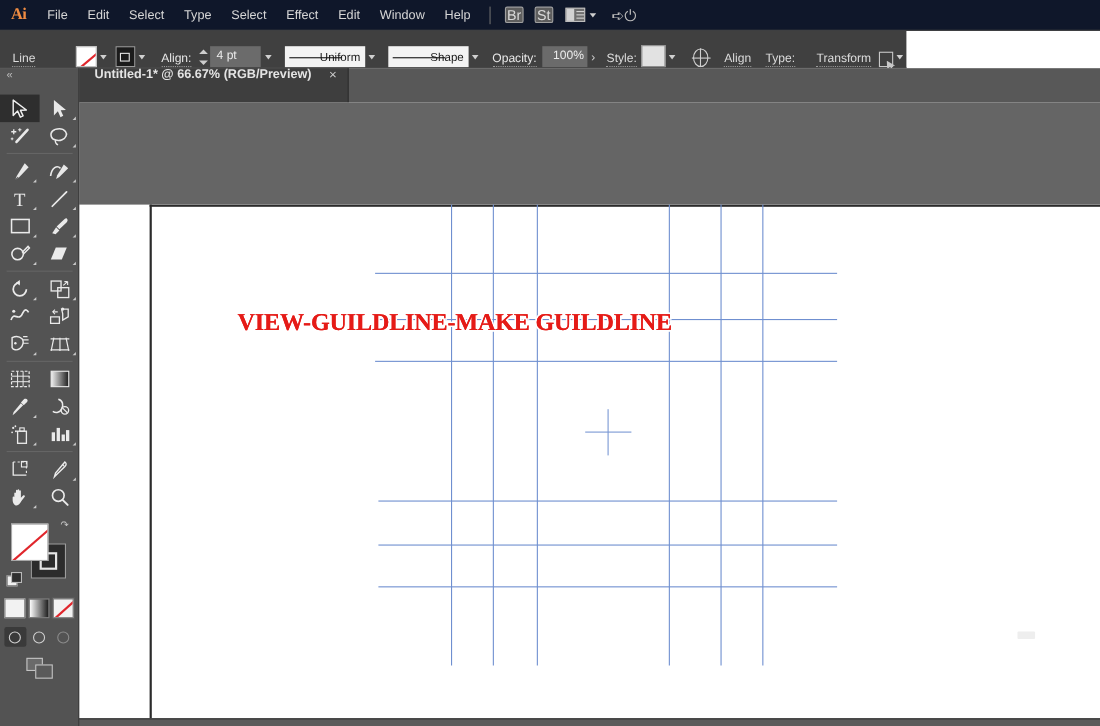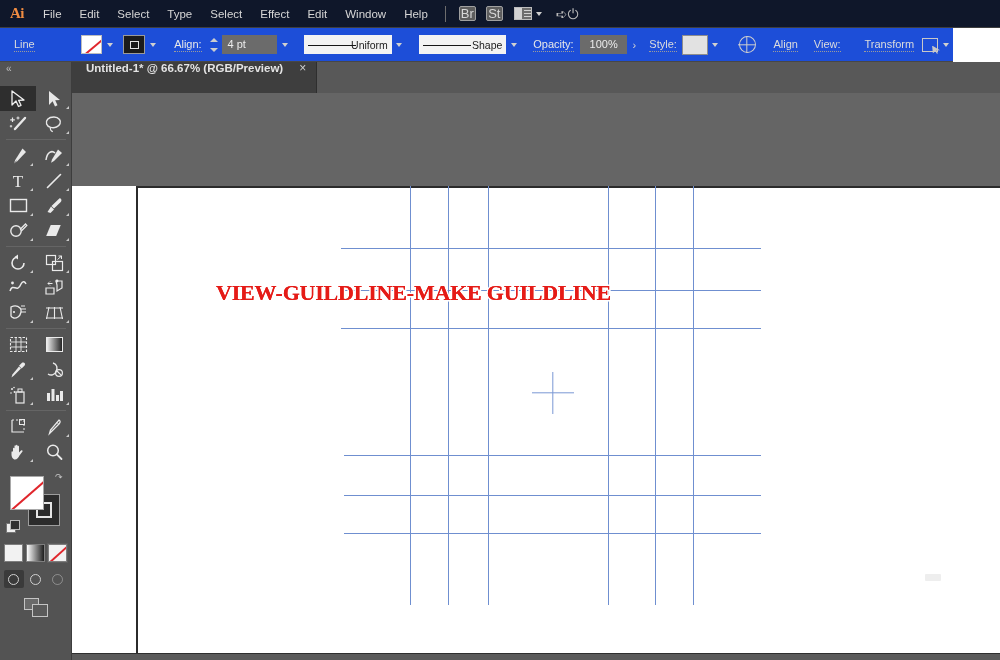--- a/index.html
+++ b/index.html
@@ -61,23 +61,23 @@
   .caret {
     width: 0; height: 0; margin: 0 4px;
     border-left: 3.5px solid transparent;
     border-right: 3.5px solid transparent;
     border-top: 4px solid #cfcfcf;
   }
   .bird-icon { margin-left: 10px; color: #b8b8b8; font-size: 14px; line-height: 1; }
 
   
   .controlbar {
-    position: absolute; left: 0; top: 28px; width: 953px; height: 34px;
-    background: #1d4ed8;
-    display: flex; align-items: center;
+    position: absolute; left: 0; top: 28px; width: 824px; height: 34px;
+    background: #404040;
+    display: flex; align-items: flex-end;
     border-bottom: 1px solid #474747;
     font-size: 11px; color: #dcdcdc;
   }
   .cb-label { white-space: nowrap; }
   .cb-strong { color: #e8e8e8; }
   .fill-swatch {
     width: 22px; height: 19px; background: #ffffff;
     border: 1px solid #bdbdbd; position: relative; overflow: hidden;
   }
   .fill-swatch::after {
@@ -425,21 +425,21 @@
     <div style="width:5px"></div>
     <div class="style-swatch"></div>
     <div class="dd-arrow"></div>
 
     <div style="width:16px"></div>
     <div class="globe-icon"></div>
 
     <div style="width:18px"></div>
     <div class="cb-label dotted">Align</div>
     <div style="width:16px"></div>
-    <div class="cb-label dotted">View:</div>
+    <div class="cb-label dotted">Type:</div>
 
     <div style="width:24px"></div>
     <div class="cb-label dotted">Transform</div>
     <div style="width:8px"></div>
     <div class="xform-icon"></div>
     <div class="dd-arrow"></div>
   </div>
 
   <div class="tabbar">
     <div class="doc-tab">

